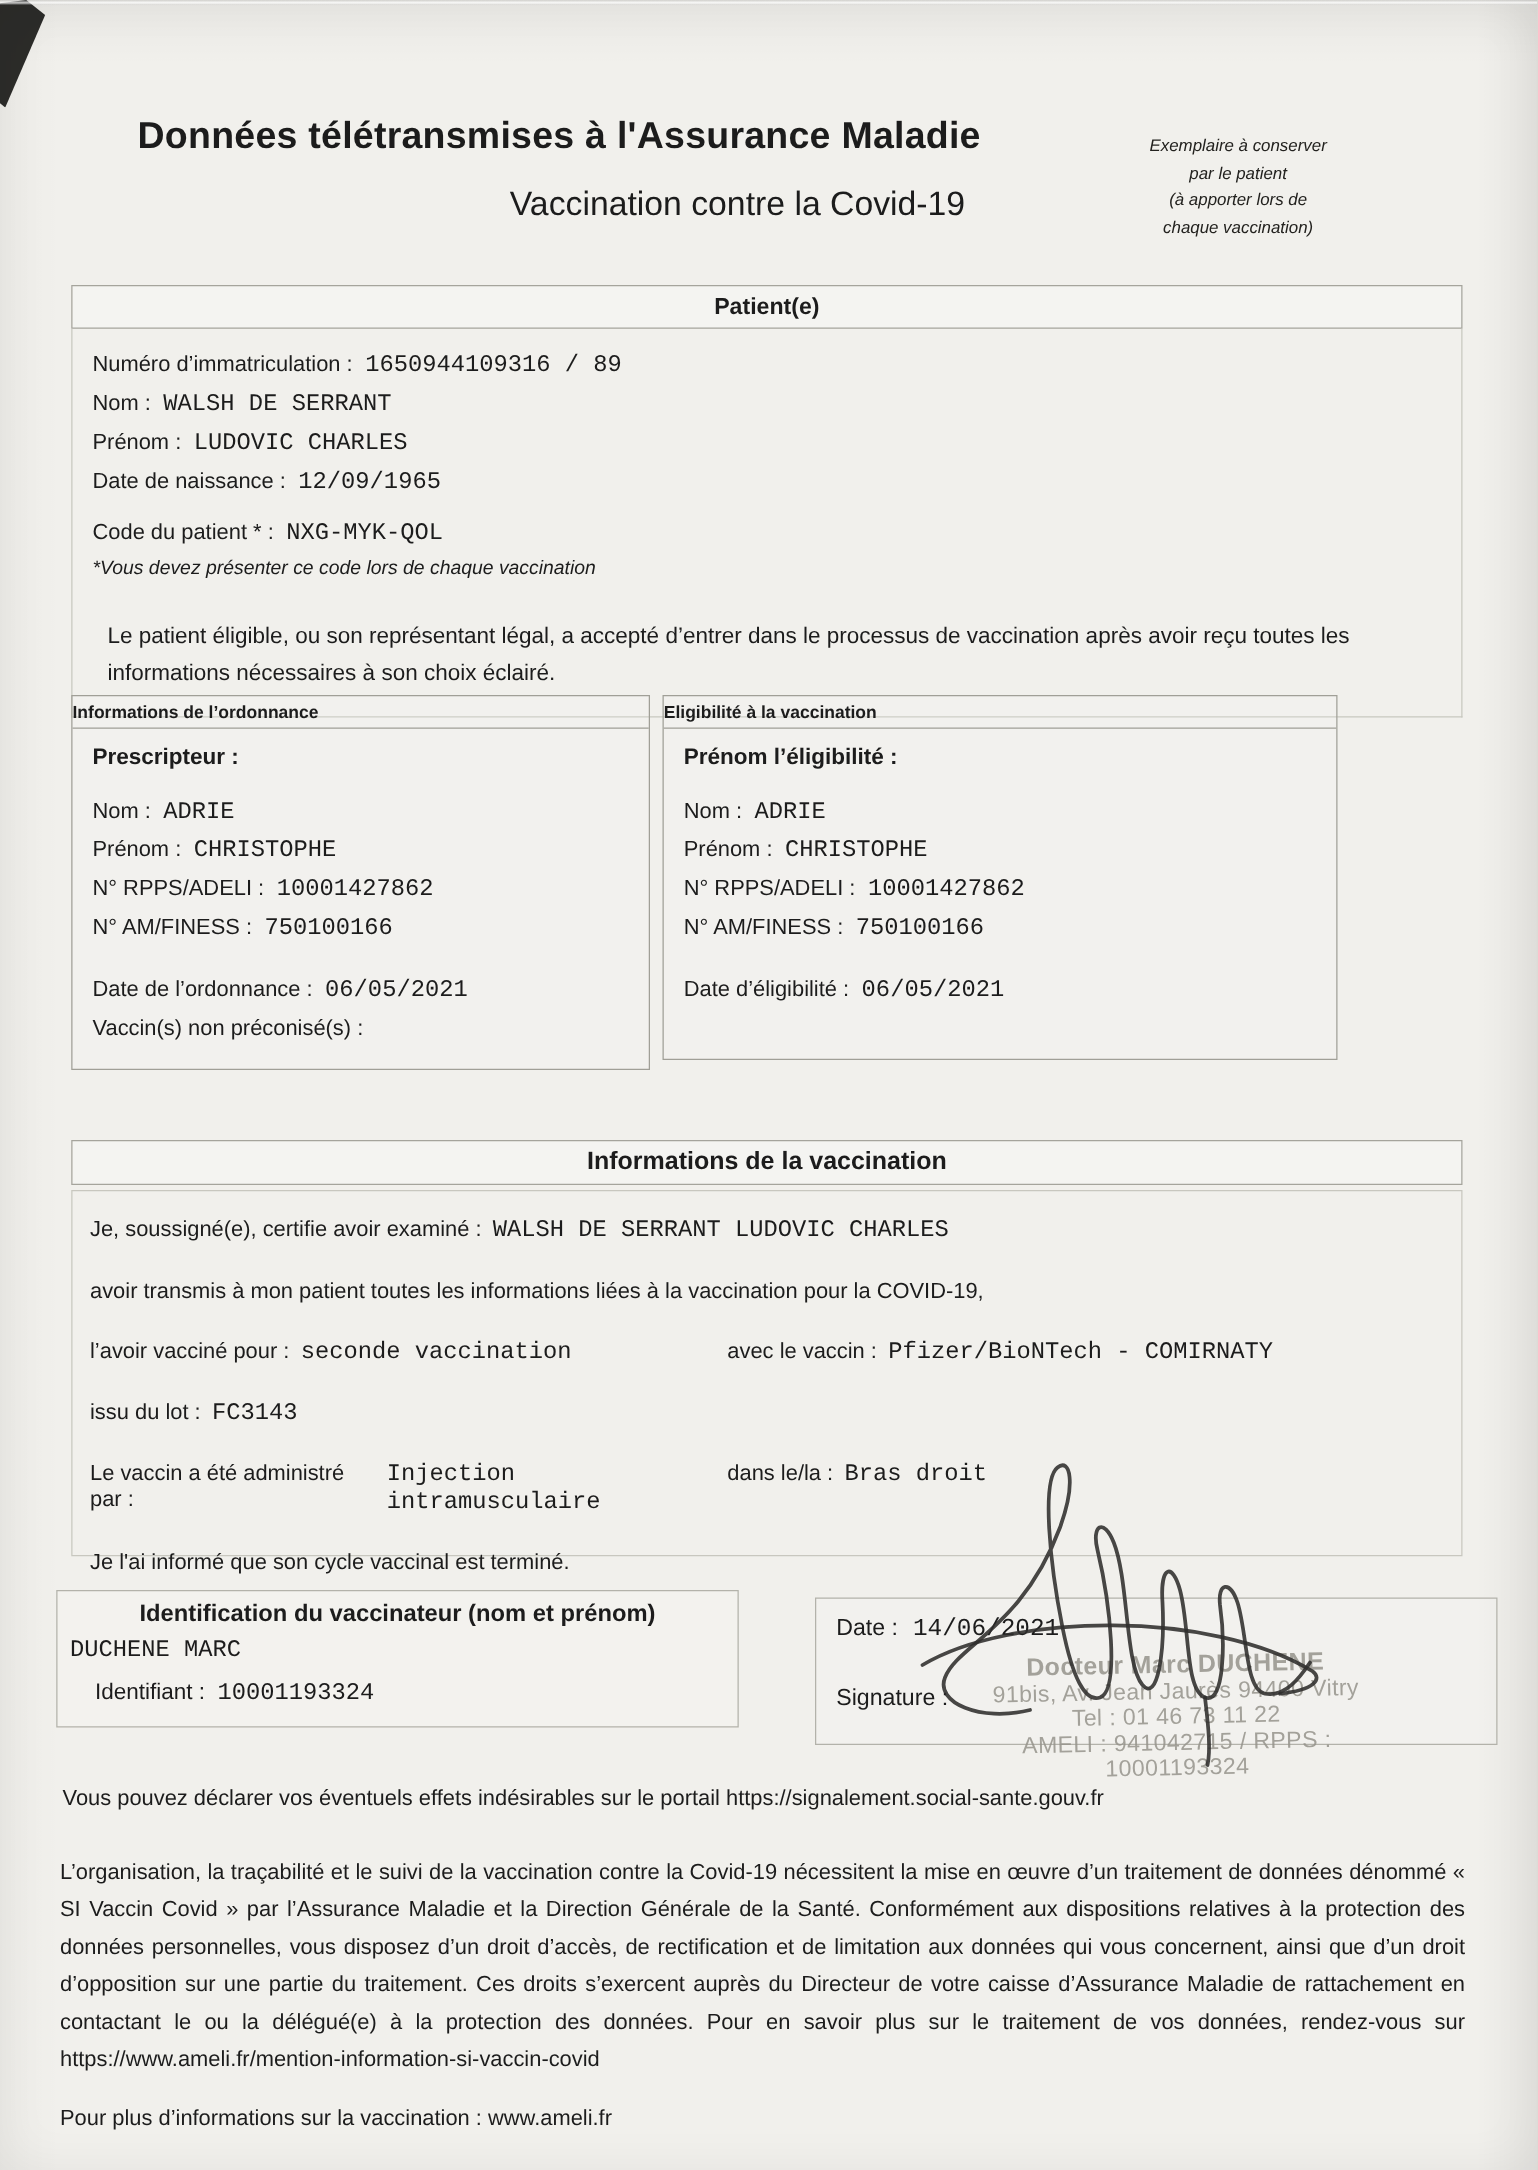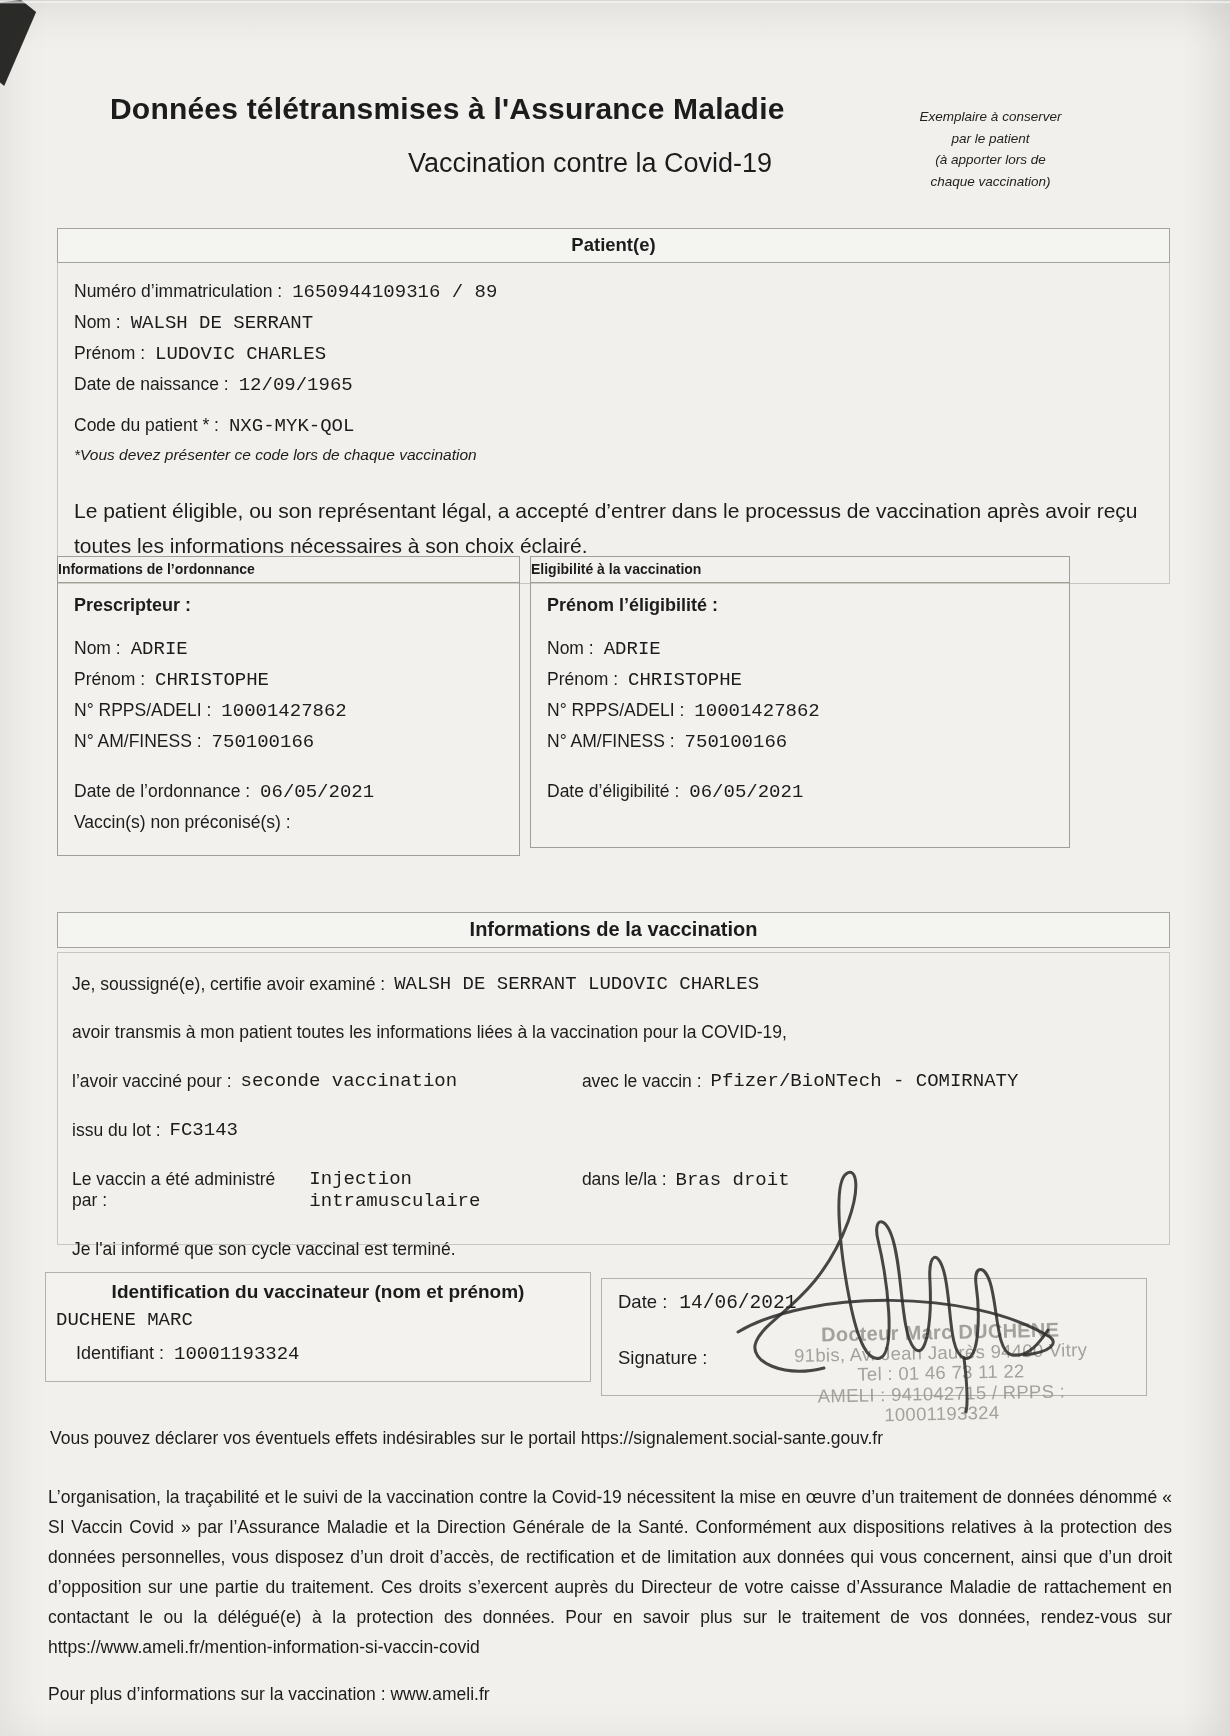--- a/index.html
+++ b/index.html
@@ -49,21 +49,21 @@
     padding:5px 0 6px 0;background:rgba(255,255,255,0.25);
   }
   .patient-content{
     border:1px solid #c8c7bf;border-top:none;
     padding:18px 16px 20px 16px;font-size:17.5px;
   }
   .row{display:flex;align-items:baseline;gap:10px;margin-bottom:9px;}
   .row .val{font-size:19px;}
   .gap-sm{height:10px;}
   .code-note{font-style:italic;font-size:15.5px;margin:2px 0 0 0;}
-  .consent{margin-top:30px;font-size:21px;line-height:1.65;width:99%;}
+  .consent{margin-top:30px;font-size:18px;line-height:1.65;width:99%;margin-left:12px;}
 
   .boxes-row{position:absolute;top:556px;left:57px;width:1113px;display:flex;gap:10px;}
   .half-box{border:1px solid #a09f97;background:rgba(255,255,255,0.12);}
   .half-box .hdr{
     font-weight:bold;font-size:14px;
     padding:4px 0 5px 0;border-bottom:1px solid #a09f97;
   }
   .half-box .bdy{padding:12px 16px 14px 16px;font-size:17.5px;position:relative;}
   .box-left{width:463px;height:300px;box-sizing:border-box;}
   .box-right{width:540px;height:292px;box-sizing:border-box;}
@@ -76,35 +76,35 @@
     text-align:center;font-weight:bold;font-size:20px;padding:5px 0 6px 0;
     background:rgba(255,255,255,0.25);
   }
   .vacc-box{
     position:absolute;top:952px;left:57px;width:1113px;box-sizing:border-box;
     border:1px solid #c8c7bf;
     padding:20px 14px 20px 14px;font-size:17.5px;
     display:flex;flex-direction:column;gap:27px;
     height:293px;
   }
-  .pair{display:inline-flex;align-items:center;gap:9px;}
+  .pair{display:inline-flex;align-items:flex-start;gap:9px;}
   .pair .val{font-size:19px;}
   .pair-lead{width:505px;}
 
   .vaccinator-box{
     position:absolute;top:1272px;left:45px;width:546px;box-sizing:border-box;
     border:1px solid #b3b2aa;padding-bottom:16px;background:rgba(255,255,255,0.15);
   }
   .vaccinator-box .hdr{text-align:center;font-weight:bold;font-size:19px;padding:8px 0 2px 0;}
   .vaccinator-name{font-size:19px;margin:4px 0 0 10px;}
   .vaccinator-id{margin:12px 0 0 30px;font-size:18px;display:flex;gap:10px;align-items:baseline;}
   .vaccinator-id .val{font-size:19px;}
 
   .signature-box{
-    position:absolute;top:1278px;left:601px;width:546px;height:118px;box-sizing:border-box;
+    position:absolute;top:1278px;left:652px;width:546px;height:118px;box-sizing:border-box;
     border:1px solid #b3b2aa;background:rgba(255,255,255,0.1);
   }
   .sig-date{position:absolute;top:12px;left:16px;font-size:18.5px;display:flex;gap:12px;align-items:baseline;}
   .sig-date .val{font-size:19.5px;}
   .sig-label{position:absolute;top:68px;left:16px;font-size:18.5px;}
 
   .stamp{
     position:absolute;top:1322px;left:756px;width:370px;
     text-align:center;color:#96948c;transform:rotate(-1.2deg);
     line-height:20.5px;opacity:.85;letter-spacing:.3px;

